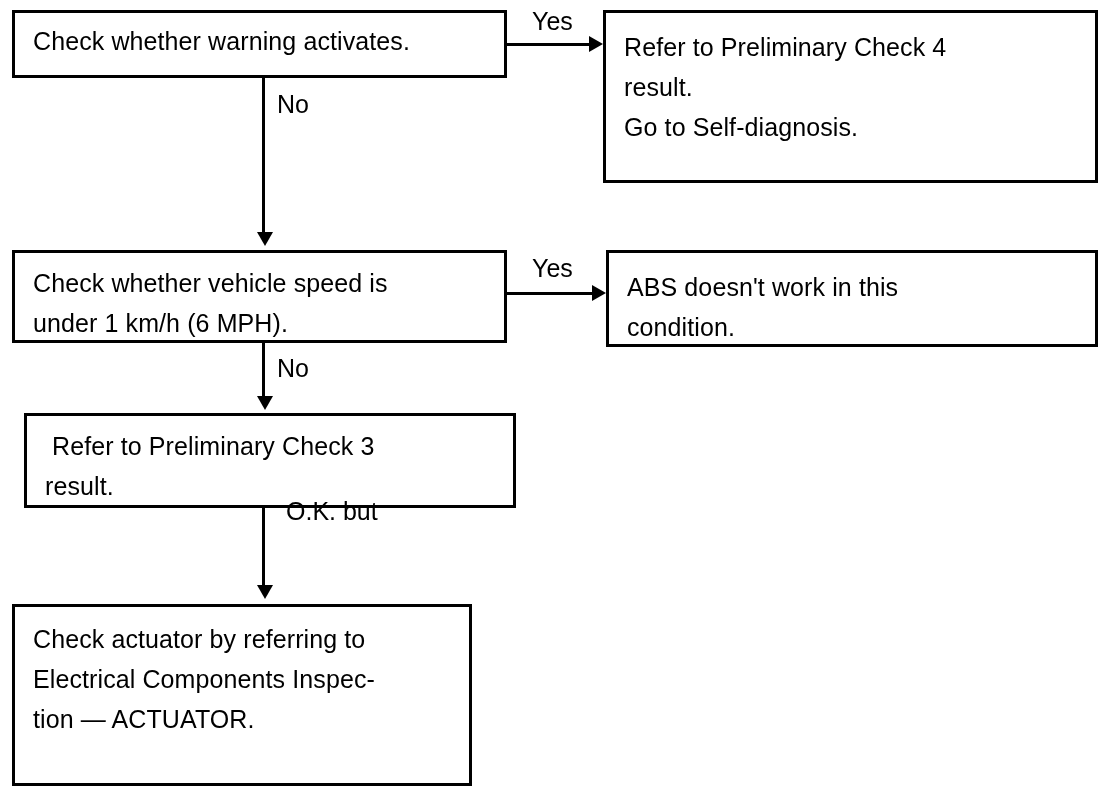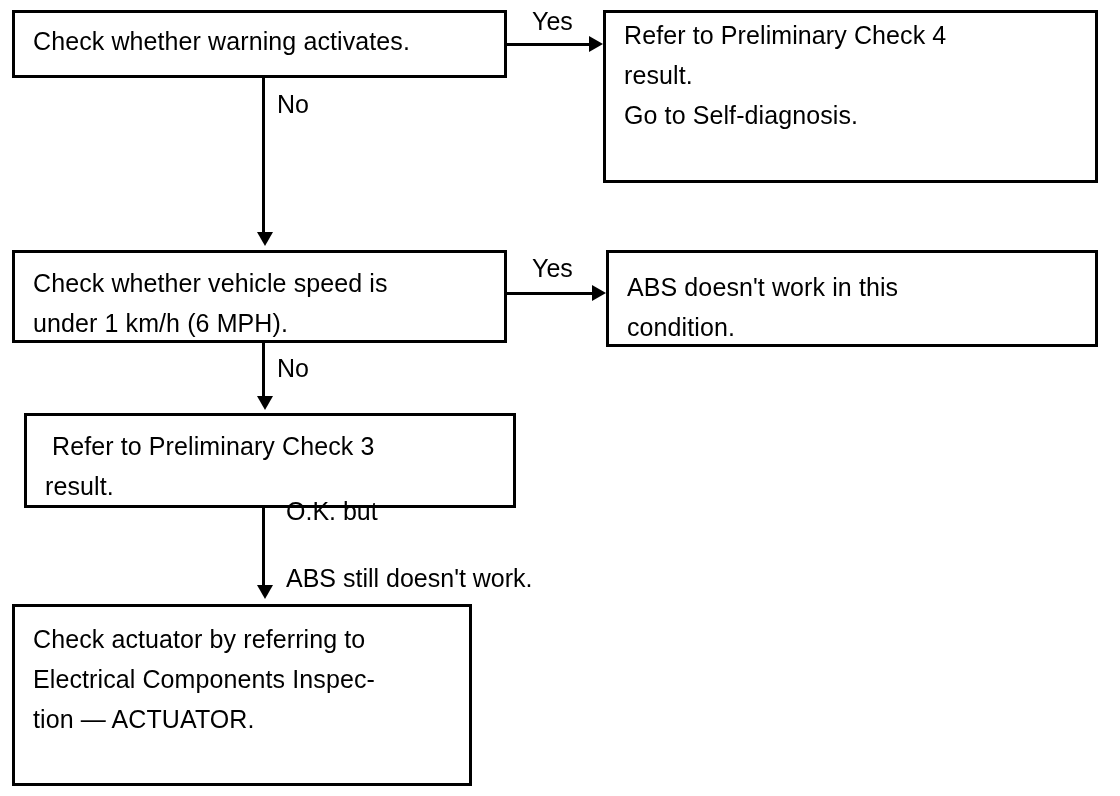--- a/index.html
+++ b/index.html
@@ -32,21 +32,21 @@
   }
   .node .line {
     font-size: 25px;
     line-height: 40px;
     letter-spacing: 0.1px;
     white-space: pre;
   }
 
   
   #node-warning-check      { left: 12px;  top: 10px;  width: 495px; height: 68px;  padding-top: 8px; }
-  #node-prelim4            { left: 603px; top: 10px;  width: 495px; height: 173px; padding-top: 2px; }
+  #node-prelim4            { left: 603px; top: 10px;  width: 495px; height: 173px; padding-top: 14px; }
   #node-speed-check        { left: 12px;  top: 250px; width: 495px; height: 93px;  padding-top: 10px; }
   #node-abs-no-work        { left: 606px; top: 250px; width: 492px; height: 97px;  padding-top: 14px; }
   #node-prelim3            { left: 24px;  top: 413px; width: 492px; height: 95px;  padding-top: 10px; }
   #node-actuator           { left: 12px;  top: 604px; width: 460px; height: 182px; padding-top: 12px; }
 
   
   .vline {
     position: absolute;
     width: 3px;
     background: #000000;
@@ -153,15 +153,14 @@
   <div class="arrow-right" id="conn-yes-1-arrow"></div>
 
   <div class="hline" id="conn-yes-2-line"></div>
   <div class="arrow-right" id="conn-yes-2-arrow"></div>
 
   <div class="edge-label" id="label-yes-1">Yes</div>
   <div class="edge-label" id="label-no-1">No</div>
   <div class="edge-label" id="label-yes-2">Yes</div>
   <div class="edge-label" id="label-no-2">No</div>
   <div class="edge-label" id="label-ok-1">O.K. but</div>
-  <div class="edge-label" id="label-ok-2">ABS still doesn't work.</div>
 
 </div>
 
 </body></html>

